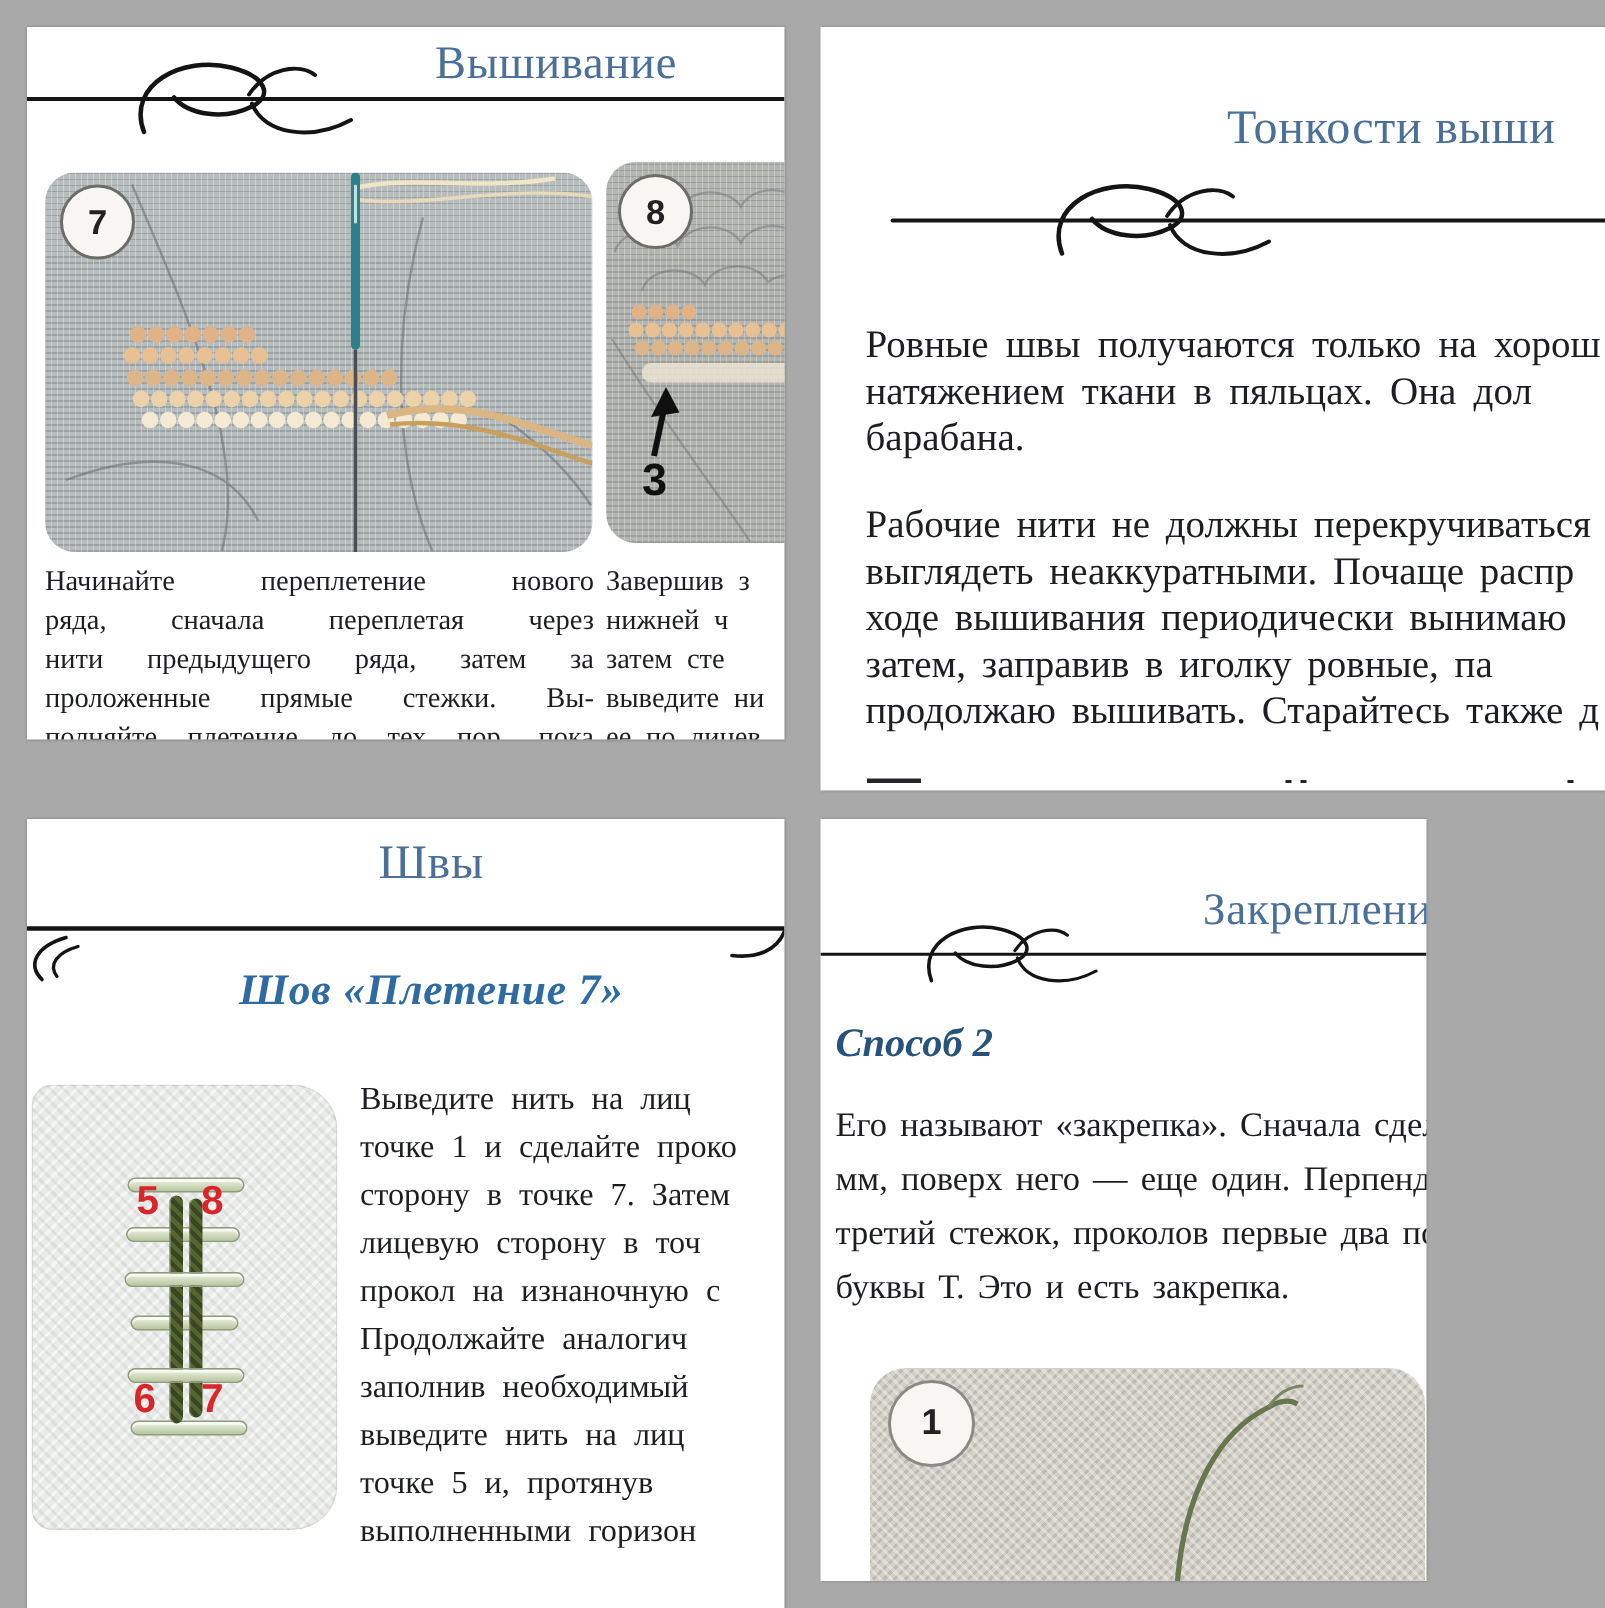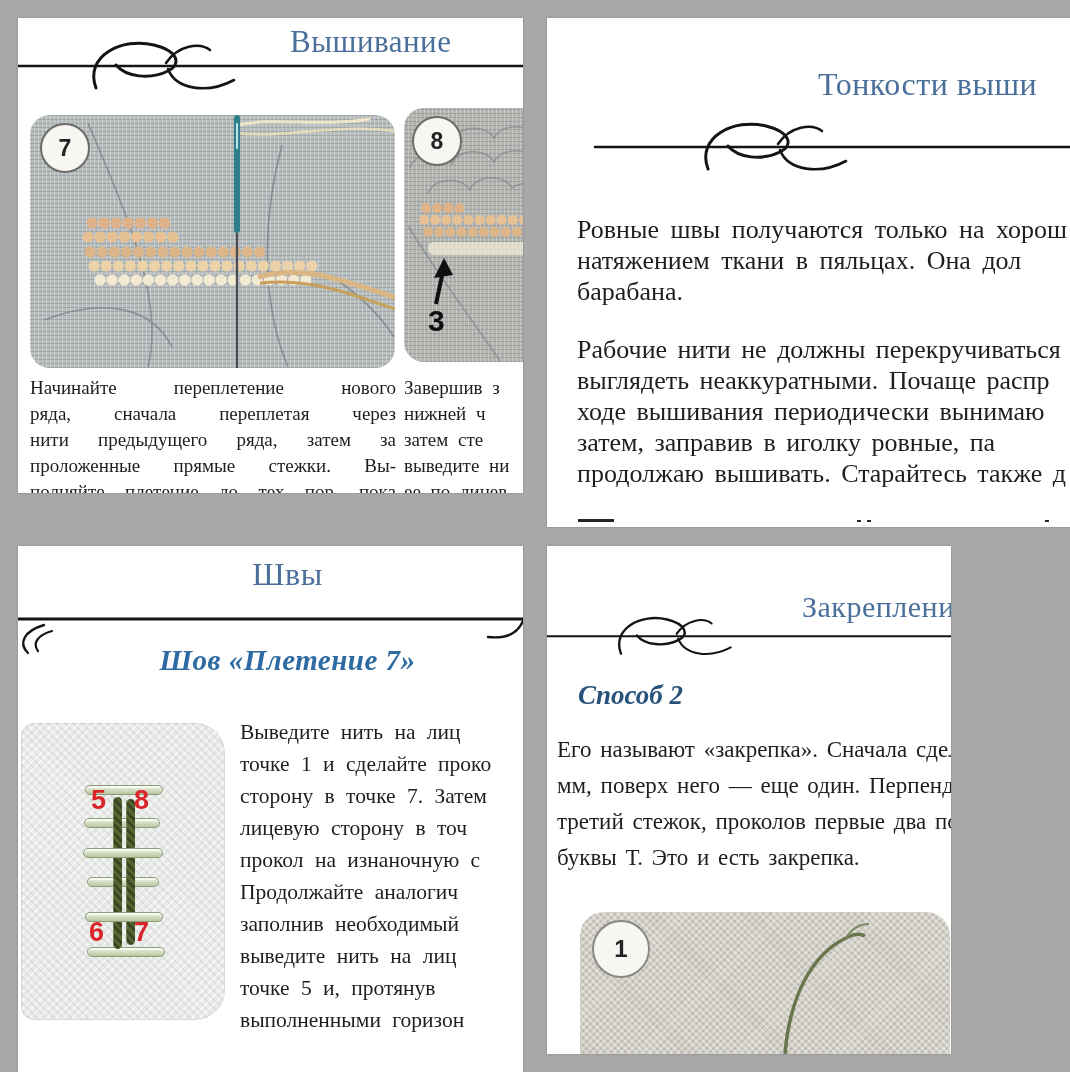--- a/index.html
+++ b/index.html
@@ -238,21 +238,21 @@
 
   <svg class="flourish" style="top:56px;" viewBox="0 0 508 70">
     <path d="M0,34 H508" stroke-width="2.6"></path>
     <g transform="translate(25,0)">
       <path d="M68,56 C56,24 94,5 126,13 C150,19 154,32 140,39 C122,48 98,45 88,33" stroke-width="3"></path>
       <path d="M138,31 C150,13 172,10 182,18" stroke-width="2.6"></path>
       <path d="M140,37 C148,58 180,62 206,48" stroke-width="2.6"></path>
     </g>
   </svg>
 
-  <div style="position:absolute;left:10px;top:134px;font-size:27px;font-weight:bold;font-style:italic;color:#26527b;font-family:'Liberation Serif',serif;margin-left:21px;">Способ 2</div>
+  <div style="position:absolute;left:10px;top:134px;font-size:27px;font-weight:bold;font-style:italic;color:#26527b;font-family:'Liberation Serif',serif;">Способ 2</div>
 
   <div class="body-text" style="left:10px;top:186px;width:540px;font-size:23px;line-height:36px;word-spacing:3px;">Его называют «закрепка». Сначала сделайте п
 мм, поверх него — еще один. Перпендикуляр
 третий стежок, проколов первые два посереди
 буквы Т.  Это и есть закрепка.</div>
 
   <div class="photo linen-beige" style="left:33px;top:366px;width:370px;height:142px;border-radius:24px 24px 0 0;">
     <svg width="370" height="142" viewBox="0 0 370 142">
       <path d="M205,142 C210,82 233,42 266,26 C273,22 280,21 285,24" fill="none" stroke="#68764e" stroke-width="3.5"></path>
       <path d="M266,26 C271,17 280,12 289,12" fill="none" stroke="#7a8660" stroke-width="2"></path>

